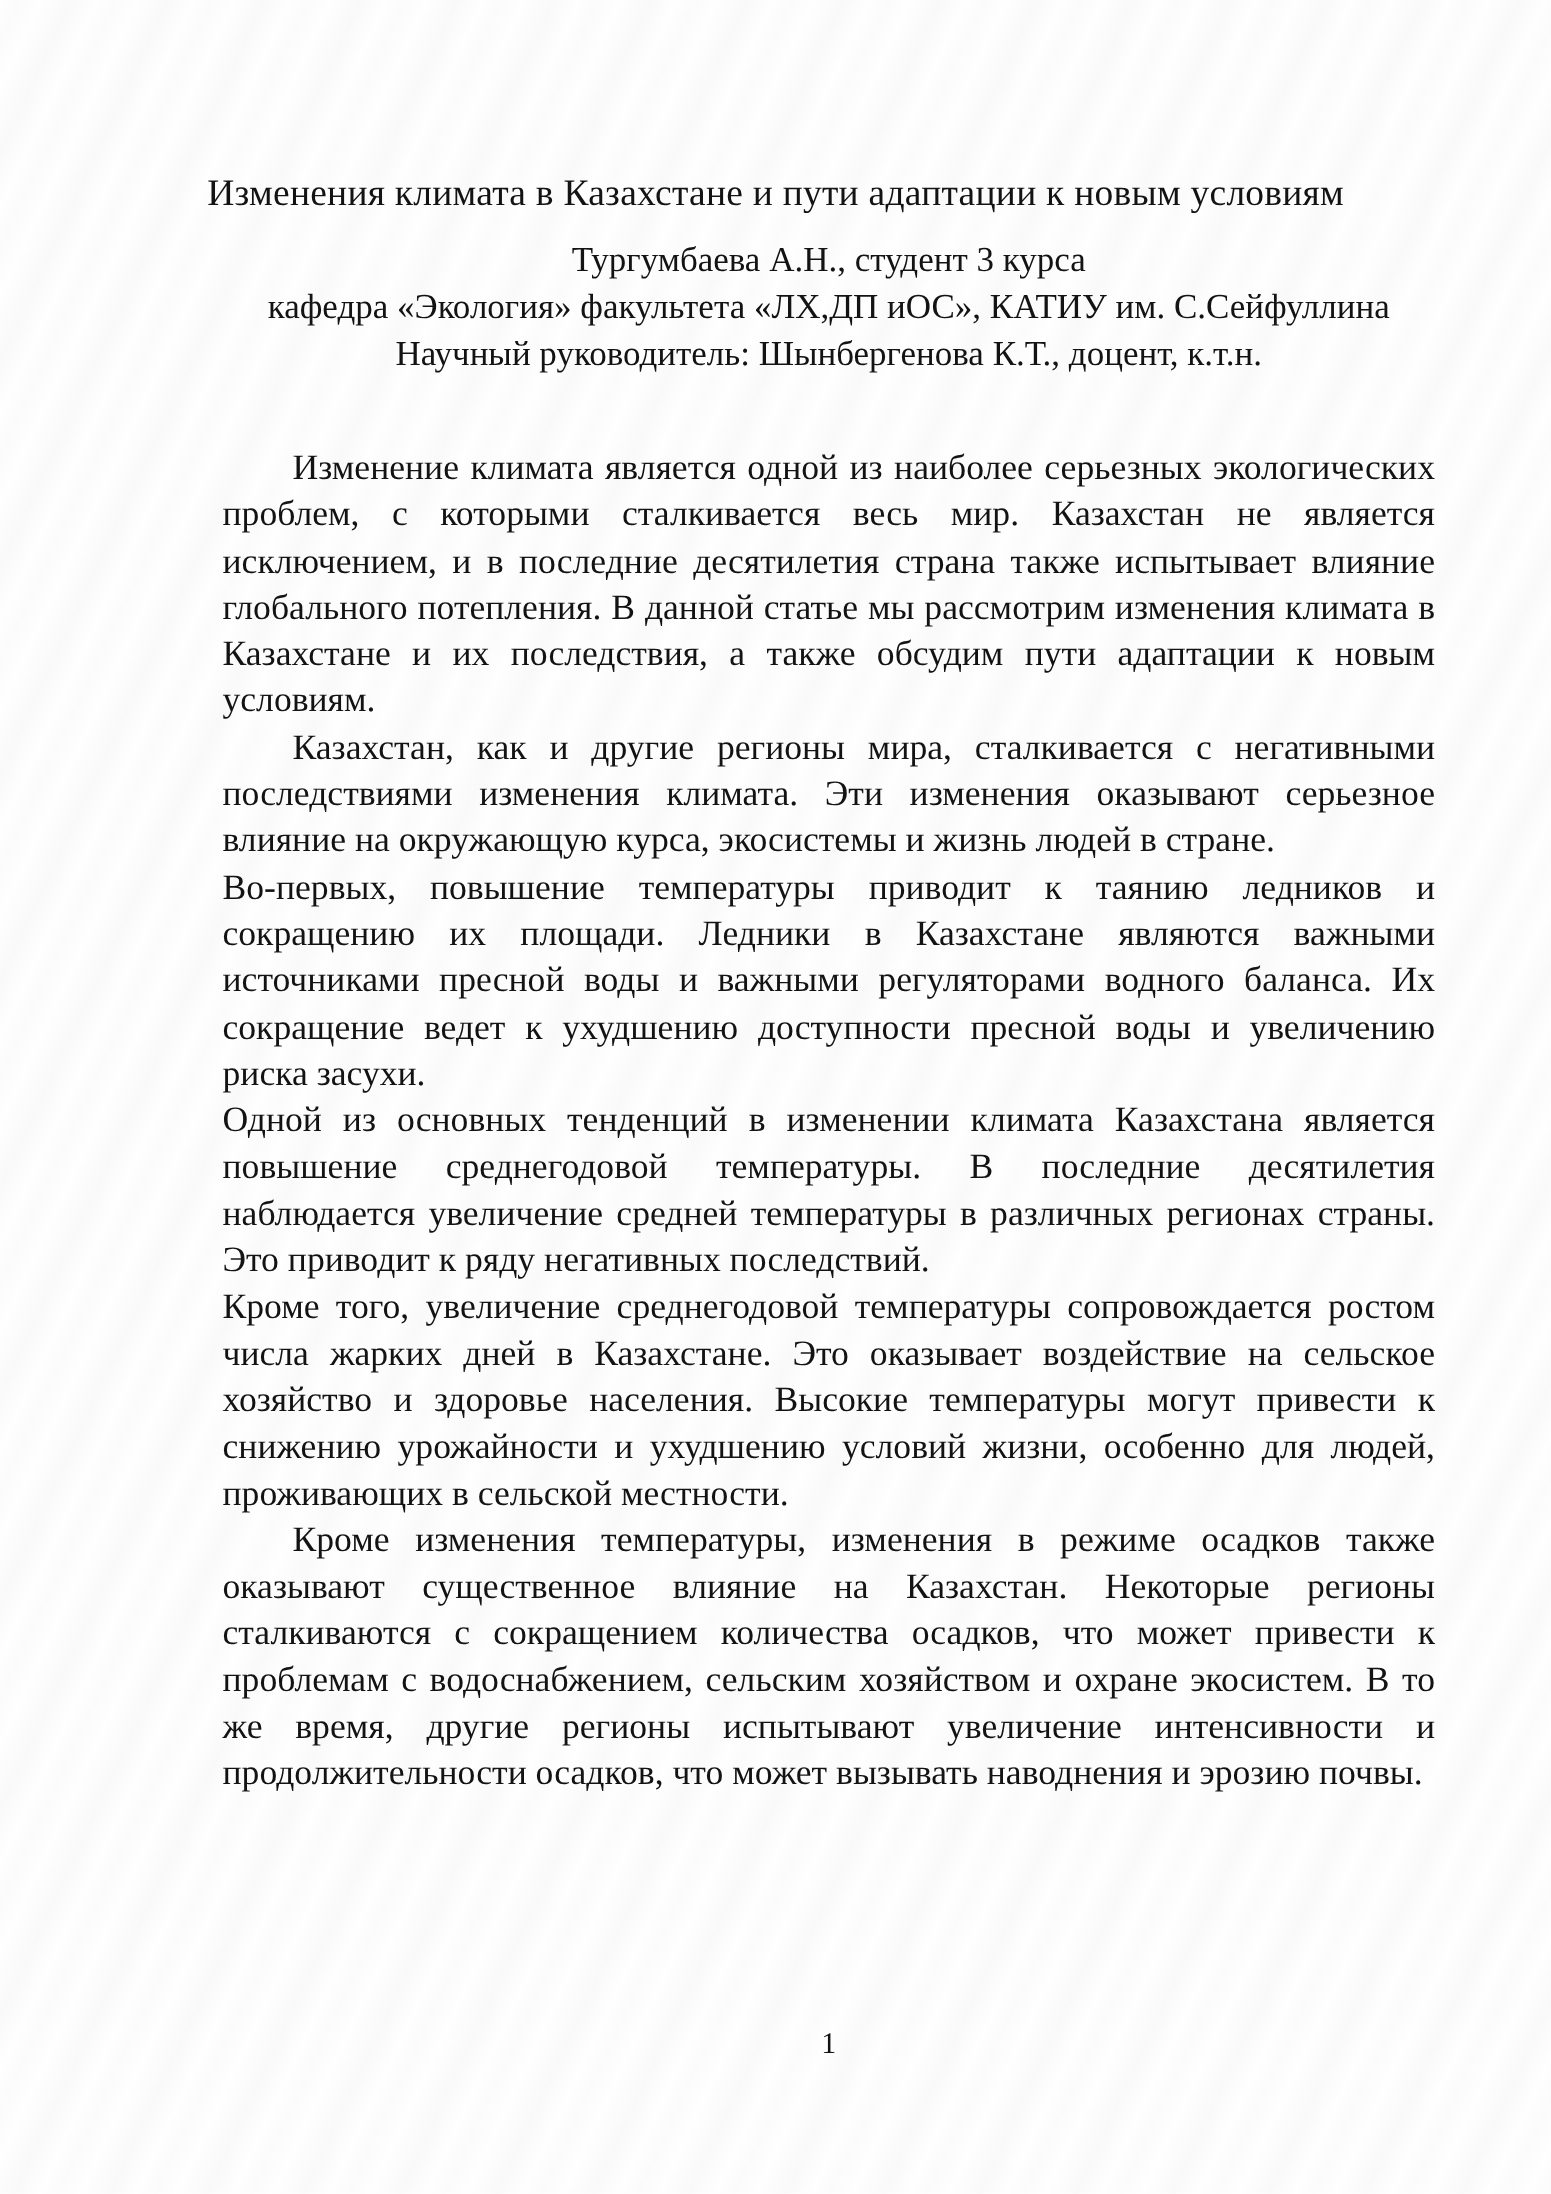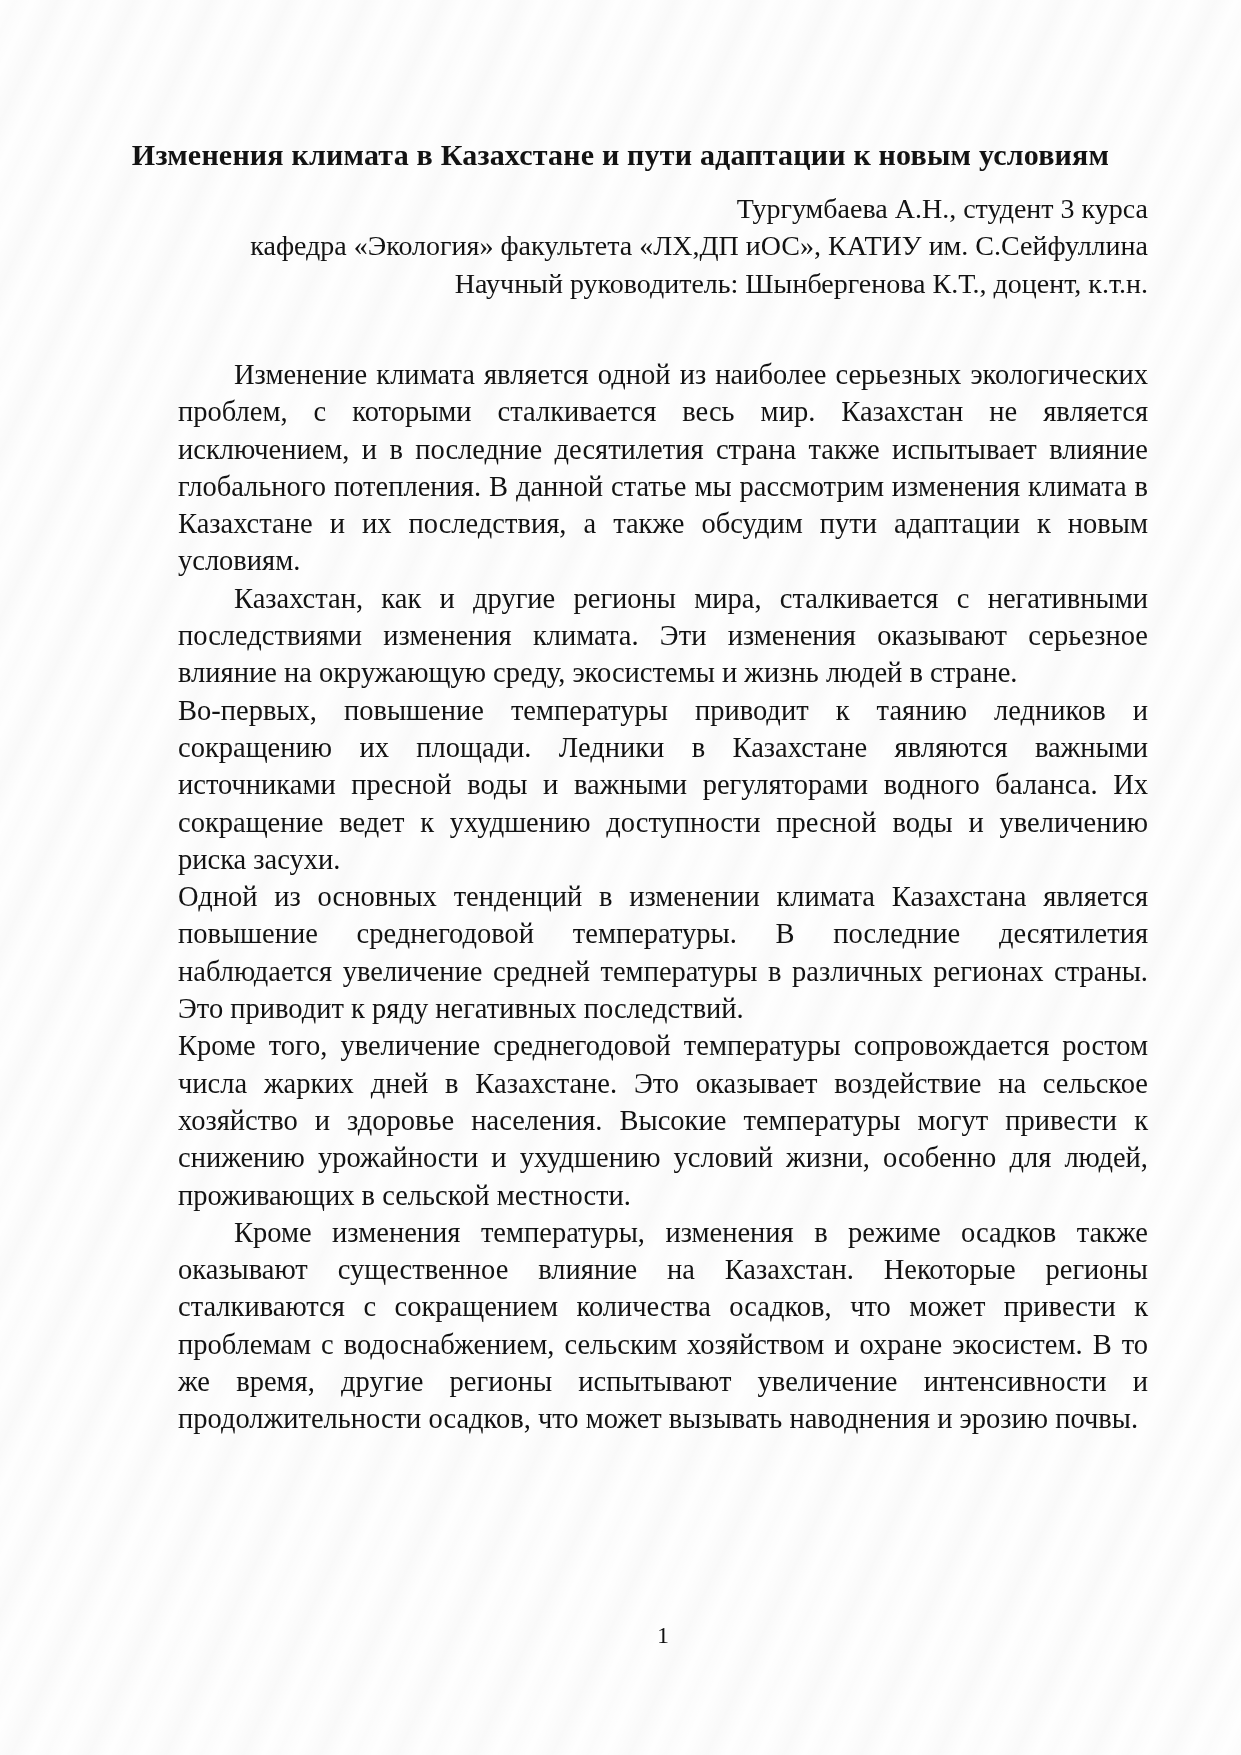--- a/index.html
+++ b/index.html
@@ -32,30 +32,30 @@
         rgba(0,0,0,0.000) 70px);
   }
   .doc-title {
     position: absolute;
     top: 137px;
     left: 90px;
     right: 90px;
     margin: 0;
     text-align: center;
     font-size: 30px;
-    font-weight: bold;
+    font-weight: normal;
     letter-spacing: 0.2px;
     line-height: 36px;
   }
   .byline {
     position: absolute;
     top: 190px;
     left: 178px;
     right: 93px;
-    text-align: right;
+    text-align: center;
     font-size: 28px;
     line-height: 37.4px;
   }
   .article {
     position: absolute;
     top: 356px;
     left: 178px;
     width: 970px;
     font-size: 28.5px;
     line-height: 37.3px;
@@ -88,21 +88,21 @@
   <h1 class="doc-title">Изменения климата в Казахстане и пути адаптации к новым условиям</h1>
 
   <div class="byline">
     <div>Тургумбаева А.Н., студент 3 курса</div>
     <div>кафедра «Экология» факультета «ЛХ,ДП иОС», КАТИУ им. С.Сейфуллина</div>
     <div>Научный руководитель: Шынбергенова К.Т., доцент, к.т.н.</div>
   </div>
 
   <div class="article">
     <p class="indent">Изменение климата является одной из наиболее серьезных экологических проблем, с которыми сталкивается весь мир. Казахстан не является исключением, и в последние десятилетия страна также испытывает влияние глобального потепления. В данной статье мы рассмотрим изменения климата в Казахстане и их последствия, а также обсудим пути адаптации к новым условиям.</p>
-    <p class="indent">Казахстан, как и другие регионы мира, сталкивается с негативными последствиями изменения климата. Эти изменения оказывают серьезное влияние на окружающую среду, экосистемы и жизнь людей в стране.</p>
+    <p class="indent">Казахстан, как и другие регионы мира, сталкивается с негативными последствиями изменения климата. Эти изменения оказывают серьезное влияние на окружающую курса, экосистемы и жизнь людей в стране.</p>
     <p>Во-первых, повышение температуры приводит к таянию ледников и сокращению их площади. Ледники в Казахстане являются важными источниками пресной воды и важными регуляторами водного баланса. Их сокращение ведет к ухудшению доступности пресной воды и увеличению риска засухи.</p>
     <p>Одной из основных тенденций в изменении климата Казахстана является повышение среднегодовой температуры. В последние десятилетия наблюдается увеличение средней температуры в различных регионах страны. Это приводит к ряду негативных последствий.</p>
     <p>Кроме того, увеличение среднегодовой температуры сопровождается ростом числа жарких дней в Казахстане. Это оказывает воздействие на сельское хозяйство и здоровье населения. Высокие температуры могут привести к снижению урожайности и ухудшению условий жизни, особенно для людей, проживающих в сельской местности.</p>
     <p class="indent">Кроме изменения температуры, изменения в режиме осадков также оказывают существенное влияние на Казахстан. Некоторые регионы сталкиваются с сокращением количества осадков, что может привести к проблемам с водоснабжением, сельским хозяйством и охране экосистем. В то же время, другие регионы испытывают увеличение интенсивности и продолжительности осадков, что может вызывать наводнения и эрозию почвы.</p>
   </div>
 
   <div class="page-number">1</div>
 </div>
 
 </body></html>

